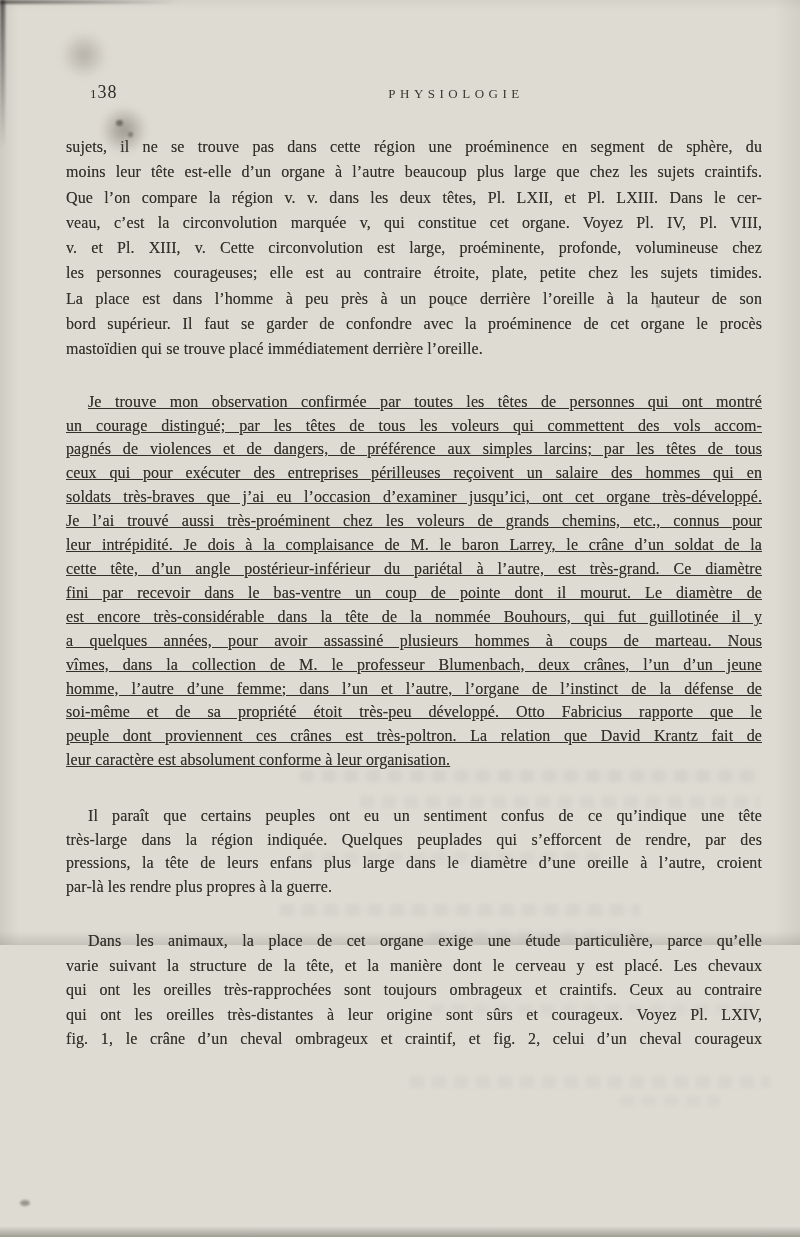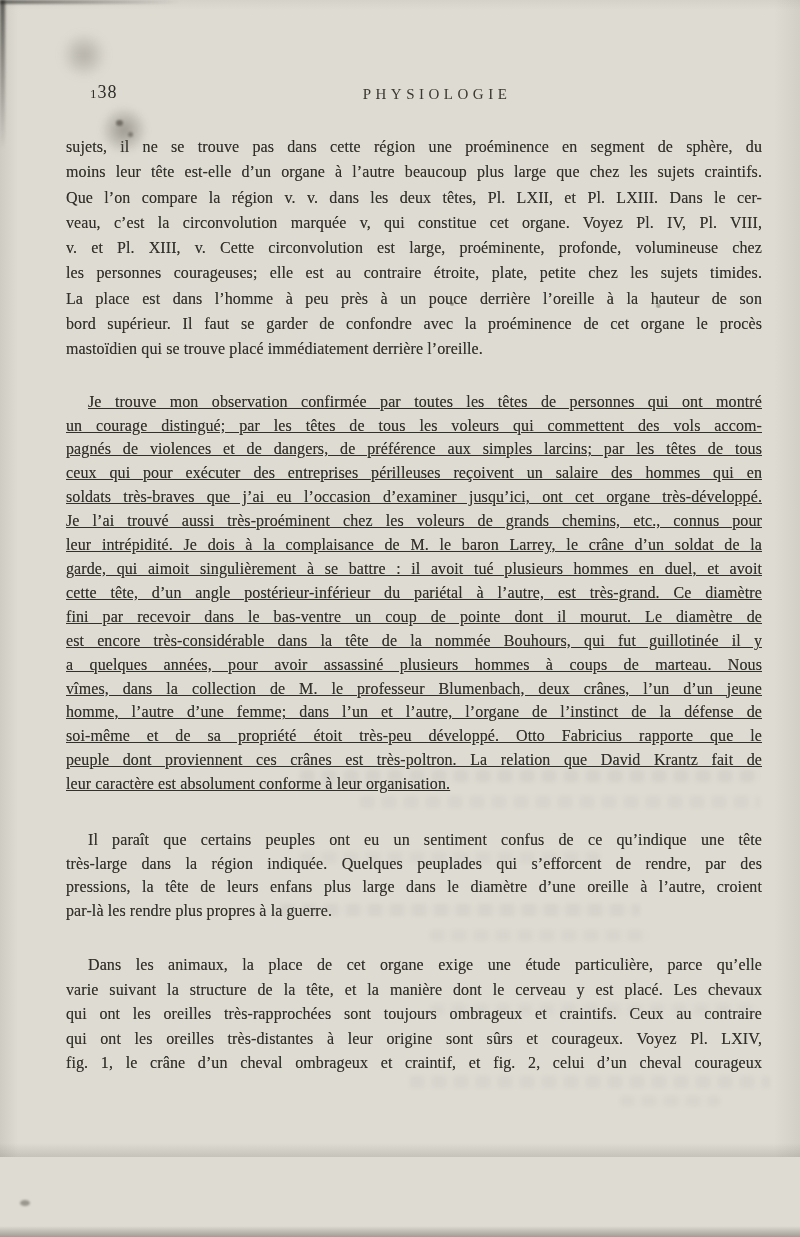--- a/index.html
+++ b/index.html
@@ -3,21 +3,21 @@
 <meta charset="utf-8">
 <style>
   html,body{margin:0;padding:0;}
   body{
     width:800px;height:1237px;
     font-family:"Liberation Serif","DejaVu Serif",serif;
     background:#dedbd3;
     overflow:hidden;
   }
   .page{
-    position:relative;width:800px;height:1157px;
+    position:relative;width:800px;height:945px;
     background:
       radial-gradient(ellipse 120% 90% at 55% 40%, rgba(255,255,255,0.35), rgba(0,0,0,0) 60%),
       linear-gradient(90deg, #e3e0d8 0%, #eae7e0 12%, #ecea e4 50%, #e9e6df 82%, #e2dfd7 100%),
       #e9e6df;
     color:#33312c;
   }
   
   .vignette{
     position:absolute;inset:0;pointer-events:none;
     background:
@@ -25,22 +25,22 @@
       linear-gradient(270deg, rgba(70,66,58,0.08) 0, rgba(70,66,58,0) 26px),
       linear-gradient(0deg, rgba(70,66,58,0.16) 0, rgba(70,66,58,0) 14px),
       linear-gradient(180deg, rgba(70,66,58,0.06) 0, rgba(70,66,58,0) 10px);
   }
   .page-number{
     position:absolute;left:90px;top:82px;
     font-size:18px;letter-spacing:1px;color:#2f2d28;
   }
   .page-number::first-letter{ font-size:13px; }
   .running-head{
-    position:absolute;left:437px;top:86px;transform:translateX(-50%);
-    font-size:15px;letter-spacing:4.5px;color:#3a3831;white-space:nowrap;
+    position:absolute;left:456px;top:86px;transform:translateX(-50%);
+    font-size:13px;letter-spacing:4.5px;color:#3a3831;white-space:nowrap;
   }
   .text-block{
     position:absolute;left:66px;top:100px;width:696px;
     font-size:16px;color:#32302a;
     text-shadow:0 0 0.5px rgba(50,48,42,0.55);
     letter-spacing:0.1px;
     margin-top:34px;
   }
   .para{margin:0;}
   .line{ text-align:justify; text-align-last:justify; white-space:normal; }
@@ -105,21 +105,20 @@
         <div class="line last">mastoïdien qui se trouve placé immédiatement derrière l’oreille.</div>
       </div>
       <div class="para p-1">
         <div class="line indent">Je trouve mon observation confirmée par toutes les têtes de personnes qui ont montré</div>
         <div class="line">un courage distingué; par les têtes de tous les voleurs qui commettent des vols accom-</div>
         <div class="line">pagnés de violences et de dangers, de préférence aux simples larcins; par les têtes de tous</div>
         <div class="line">ceux qui pour exécuter des entreprises périlleuses reçoivent un salaire des hommes qui en</div>
         <div class="line">soldats très-braves que j’ai eu l’occasion d’examiner jusqu’ici, ont cet organe très-développé.</div>
         <div class="line">Je l’ai trouvé aussi très-proéminent chez les voleurs de grands chemins, etc., connus pour</div>
         <div class="line">leur intrépidité. Je dois à la complaisance de M. le baron Larrey, le crâne d’un soldat de la</div>
-        <div class="line">garde, qui aimoit singulièrement à se battre : il avoit tué plusieurs hommes en duel, et avoit</div>
         <div class="line">cette tête, d’un angle postérieur-inférieur du pariétal à l’autre, est très-grand. Ce diamètre</div>
         <div class="line">fini par recevoir dans le bas-ventre un coup de pointe dont il mourut. Le diamètre de</div>
         <div class="line">est encore très-considérable dans la tête de la nommée Bouhours, qui fut guillotinée il y</div>
         <div class="line">a quelques années, pour avoir assassiné plusieurs hommes à coups de marteau. Nous</div>
         <div class="line">vîmes, dans la collection de M. le professeur Blumenbach, deux crânes, l’un d’un jeune</div>
         <div class="line">homme, l’autre d’une femme; dans l’un et l’autre, l’organe de l’instinct de la défense de</div>
         <div class="line">soi-même et de sa propriété étoit très-peu développé. Otto Fabricius rapporte que le</div>
         <div class="line">peuple dont proviennent ces crânes est très-poltron. La relation que David Krantz fait de</div>
         <div class="line last">leur caractère est absolument conforme à leur organisation.</div>
       </div>

